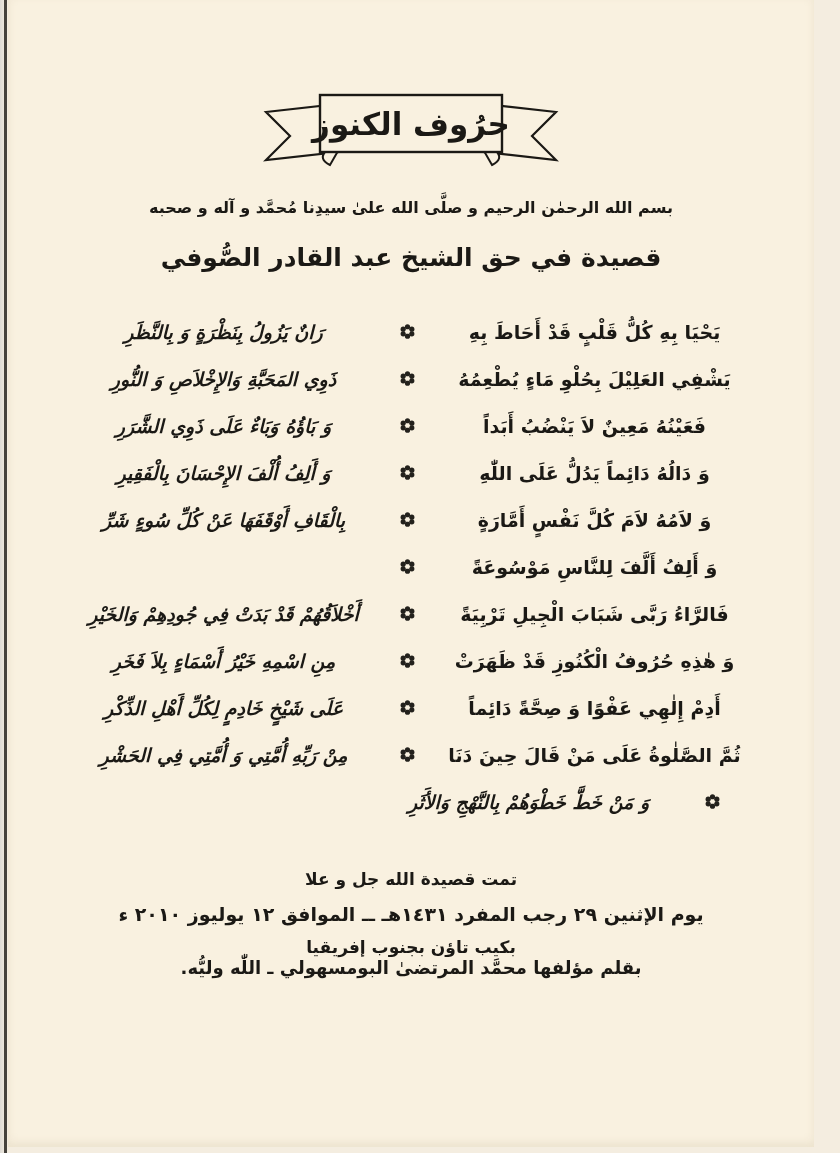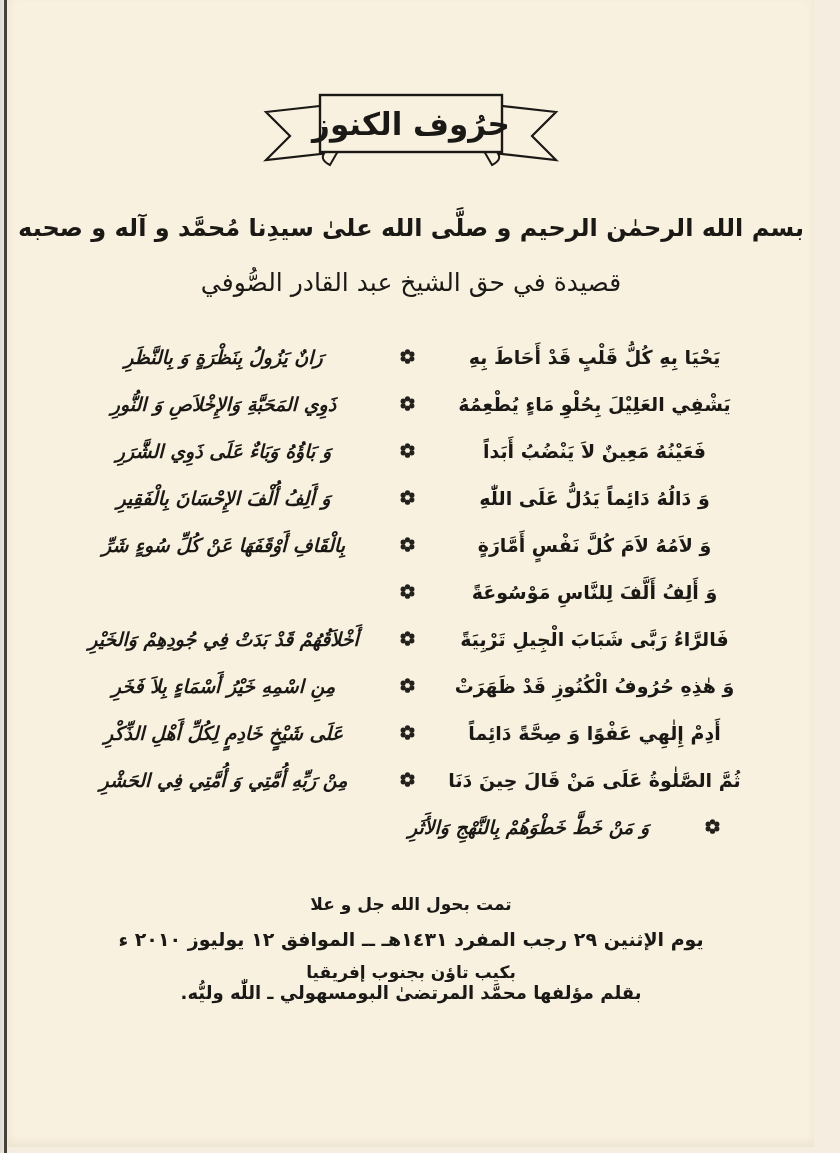--- a/index.html
+++ b/index.html
@@ -58,29 +58,29 @@
     height: 56px;
     display: flex;
     align-items: center;
     justify-content: center;
     font-size: 31px;
     font-weight: bold;
     letter-spacing: 1px;
   }
   
   .basmala {
-    margin-top: 40px;
-    font-size: 24px;
+    margin-top: 24px;
+    font-size: 16px;
     font-weight: bold;
     text-align: center;
   }
   .poem-title {
     margin-top: 26px;
     font-size: 25px;
-    font-weight: normal;
+    font-weight: bold;
     text-align: center;
   }
   
   .poem {
     margin-top: 36px;
     width: 672px;
     display: flex;
     flex-direction: column;
     direction: rtl;
   }
@@ -339,21 +339,21 @@
                 </g>
                 <circle cx="7.5" cy="7.5" r="2.1" fill="#f9f1e0"></circle>
               </svg>
             </div>
           <div class="hemistich second">وَ مَنْ خَطَّ خَطْوَهُمْ بِالنَّهْجِ وَالأَثَرِ</div>
         </div>
 
       </div>
 
       <div class="footer">
-        <div class="footer-closing">تمت بحول الله جل و علا</div>
+        <div class="footer-closing">تمت قصيدة الله جل و علا</div>
         <div class="footer-date">يوم الإثنين ٢٩ رجب المفرد ١٤٣١هـ ــ الموافق ١٢ يوليوز ٢٠١٠ ء</div>
         <div class="footer-place">بكيب تاؤن بجنوب إفريقيا</div>
         <div class="footer-author">بقلم مؤلفها محمَّد المرتضىٰ البومسهولي ـ اللّٰه وليُّه.</div>
       </div>
 
     </div>
   </div>
 </div>
 
 </body></html>

